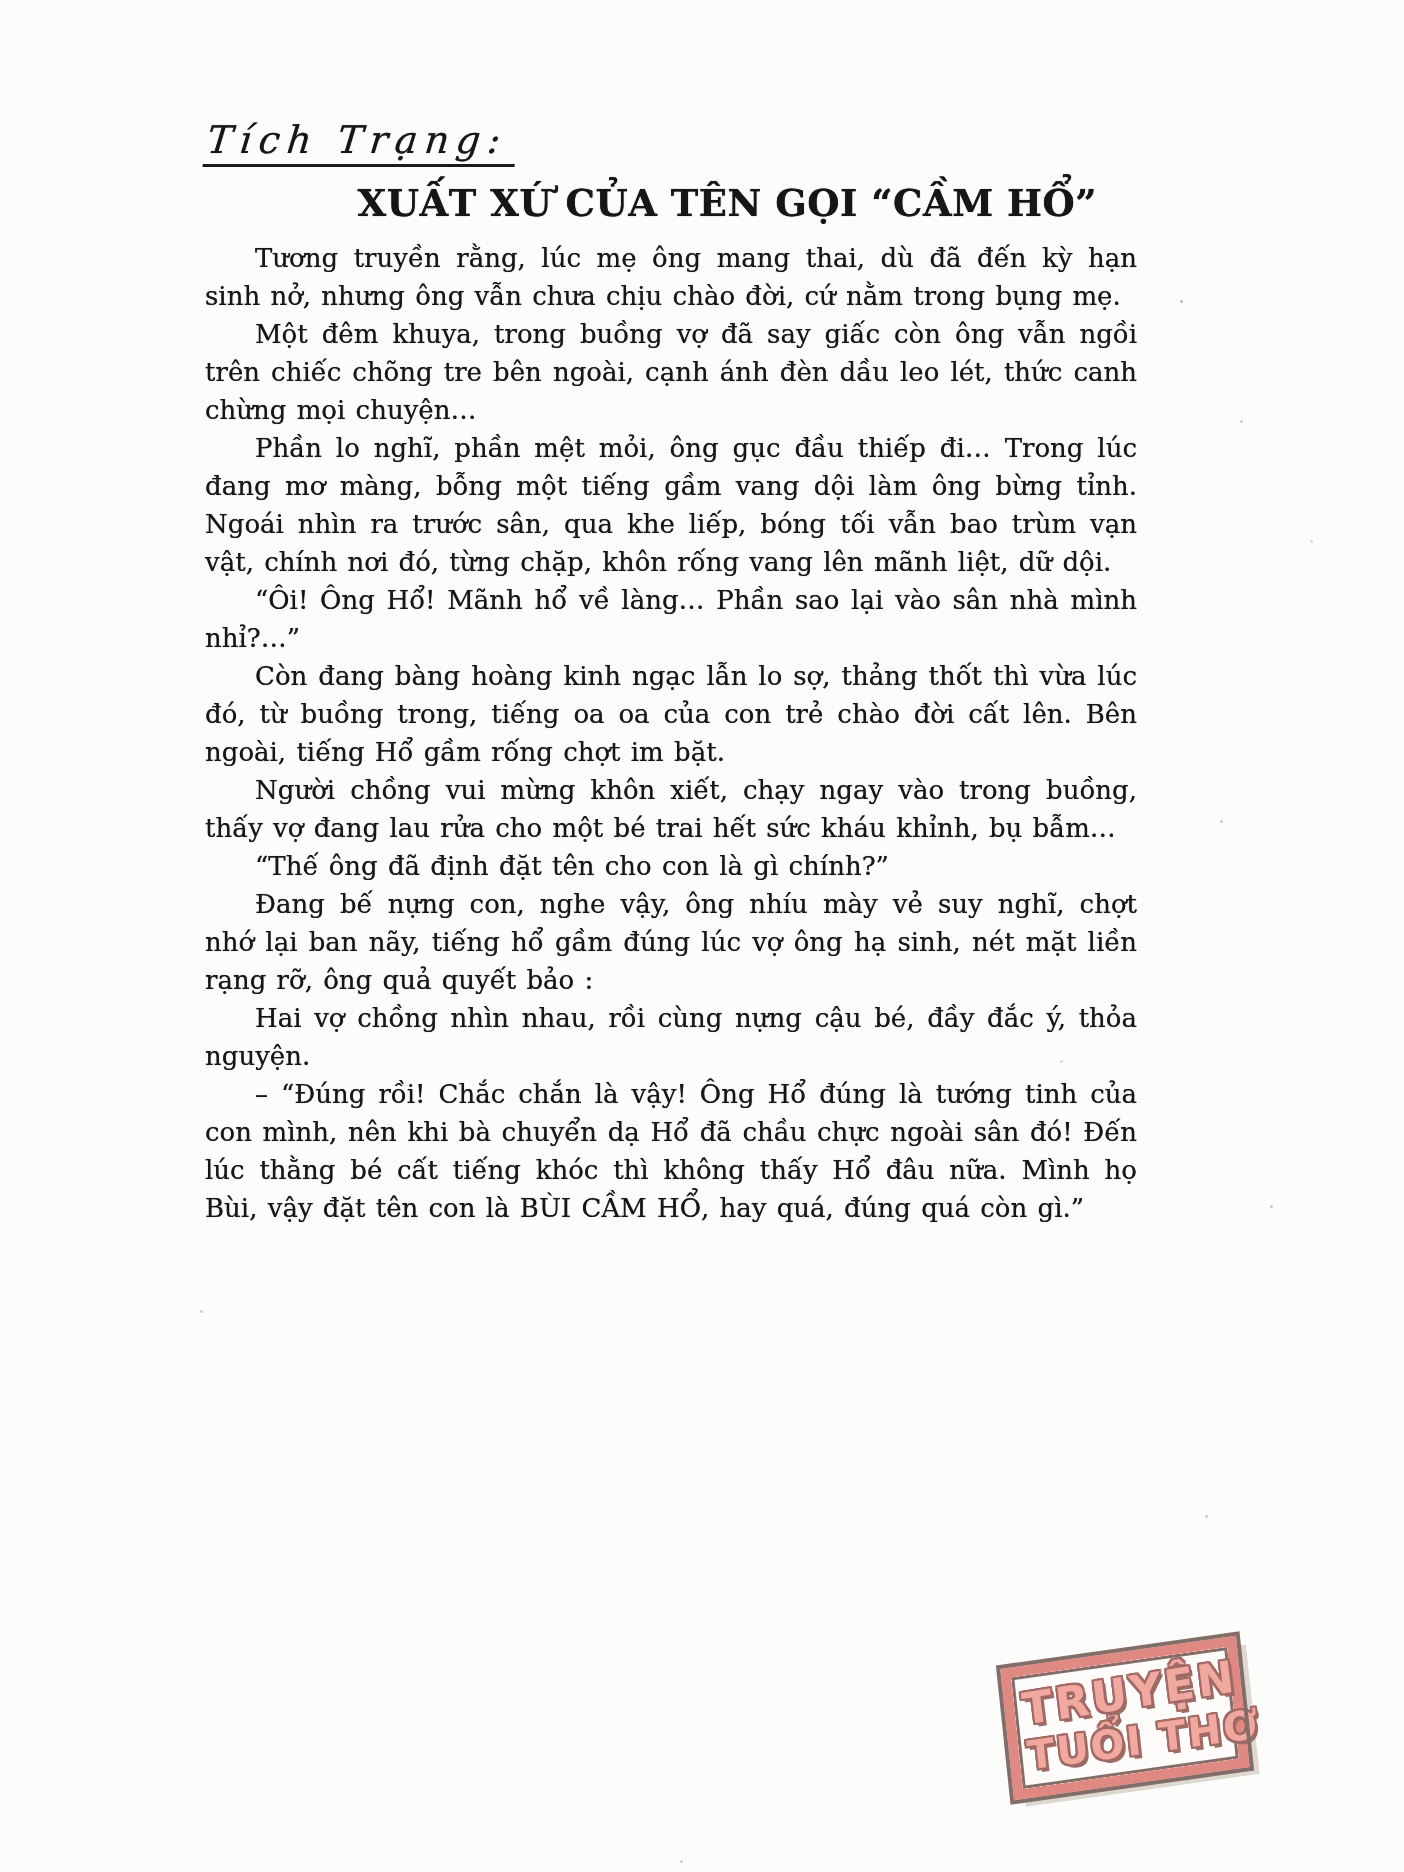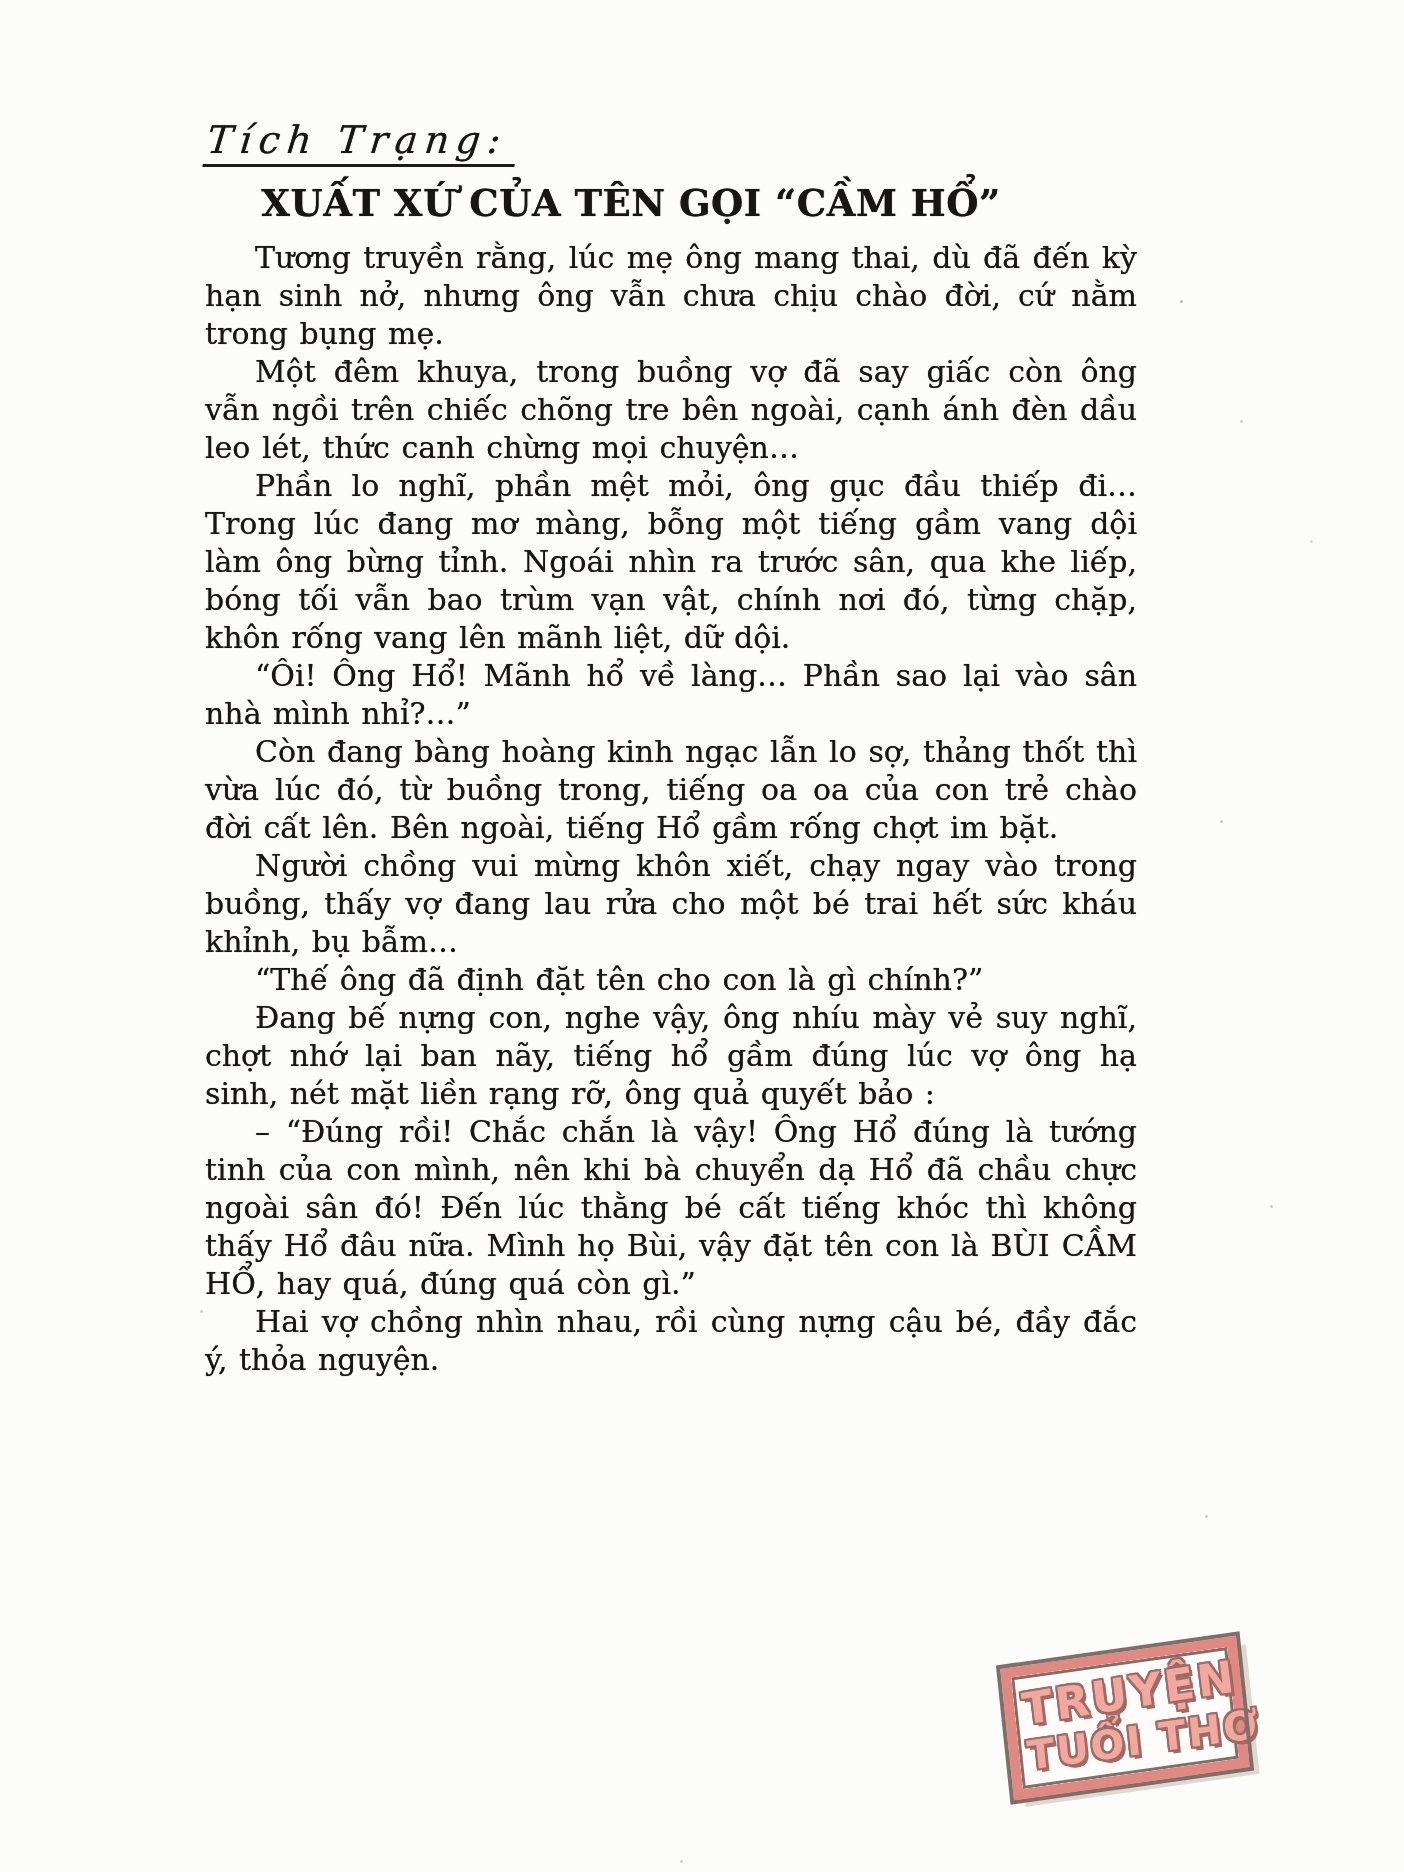--- a/index.html
+++ b/index.html
@@ -47,30 +47,30 @@
     letter-spacing: 7px;
     transform: skewX(-6deg);
     border-bottom: 3px solid #1c1a18;
     padding: 0 10px 2px 2px;
     margin-bottom: 14px;
     text-shadow: 0 0 0.7px rgba(20,20,20,0.8);
   }
   .title {
     position: relative;
     left: -40px;
-    text-align: center;
+    text-align: right;
     font-size: 37px;
     font-weight: bold;
     letter-spacing: 0.5px;
     margin-bottom: 14px;
     text-shadow: 0 0 0.8px rgba(10,10,10,0.9);
     white-space: nowrap;
   }
   .body-text p {
-    font-size: 30px;
+    font-size: 26px;
     line-height: 38px;
     text-align: justify;
     text-indent: 50px;
     word-spacing: 2px;
     text-shadow: 0 0 0.7px rgba(25,23,20,0.75);
   }
   
   .stamp {
     position: absolute;
     left: 1006px;
@@ -113,22 +113,22 @@
 
     <div class="body-text">
       <p>Tương truyền rằng, lúc mẹ ông mang thai, dù đã đến kỳ hạn sinh nở, nhưng ông vẫn chưa chịu chào đời, cứ nằm trong bụng mẹ.</p>
       <p>Một đêm khuya, trong buồng vợ đã say giấc còn ông vẫn ngồi trên chiếc chõng tre bên ngoài, cạnh ánh đèn dầu leo lét, thức canh chừng mọi chuyện…</p>
       <p>Phần lo nghĩ, phần mệt mỏi, ông gục đầu thiếp đi… Trong lúc đang mơ màng, bỗng một tiếng gầm vang dội làm ông bừng tỉnh. Ngoái nhìn ra trước sân, qua khe liếp, bóng tối vẫn bao trùm vạn vật, chính nơi đó, từng chặp, khôn rống vang lên mãnh liệt, dữ dội.</p>
       <p>“Ôi! Ông Hổ! Mãnh hổ về làng… Phần sao lại vào sân nhà mình nhỉ?…”</p>
       <p>Còn đang bàng hoàng kinh ngạc lẫn lo sợ, thảng thốt thì vừa lúc đó, từ buồng trong, tiếng oa oa của con trẻ chào đời cất lên. Bên ngoài, tiếng Hổ gầm rống chợt im bặt.</p>
       <p>Người chồng vui mừng khôn xiết, chạy ngay vào trong buồng, thấy vợ đang lau rửa cho một bé trai hết sức kháu khỉnh, bụ bẫm…</p>
       <p>“Thế ông đã định đặt tên cho con là gì chính?”</p>
       <p>Đang bế nựng con, nghe vậy, ông nhíu mày vẻ suy nghĩ, chợt nhớ lại ban nãy, tiếng hổ gầm đúng lúc vợ ông hạ sinh, nét mặt liền rạng rỡ, ông quả quyết bảo :</p>
+      <p>Hai vợ chồng nhìn nhau, rồi cùng nựng cậu bé, đầy đắc ý, thỏa nguyện.</p>
       <p>– “Đúng rồi! Chắc chắn là vậy! Ông Hổ đúng là tướng tinh của con mình, nên khi bà chuyển dạ Hổ đã chầu chực ngoài sân đó! Đến lúc thằng bé cất tiếng khóc thì không thấy Hổ đâu nữa. Mình họ Bùi, vậy đặt tên con là BÙI CẦM HỔ, hay quá, đúng quá còn gì.”</p>
-      <p>Hai vợ chồng nhìn nhau, rồi cùng nựng cậu bé, đầy đắc ý, thỏa nguyện.</p>
     </div>
   </div>
 
   <div class="stamp">
     <div class="stamp-line l1">TRUYỆN</div>
     <div class="stamp-line l2">TUỔI THƠ</div>
   </div>
 </div>
 
 </body></html>

